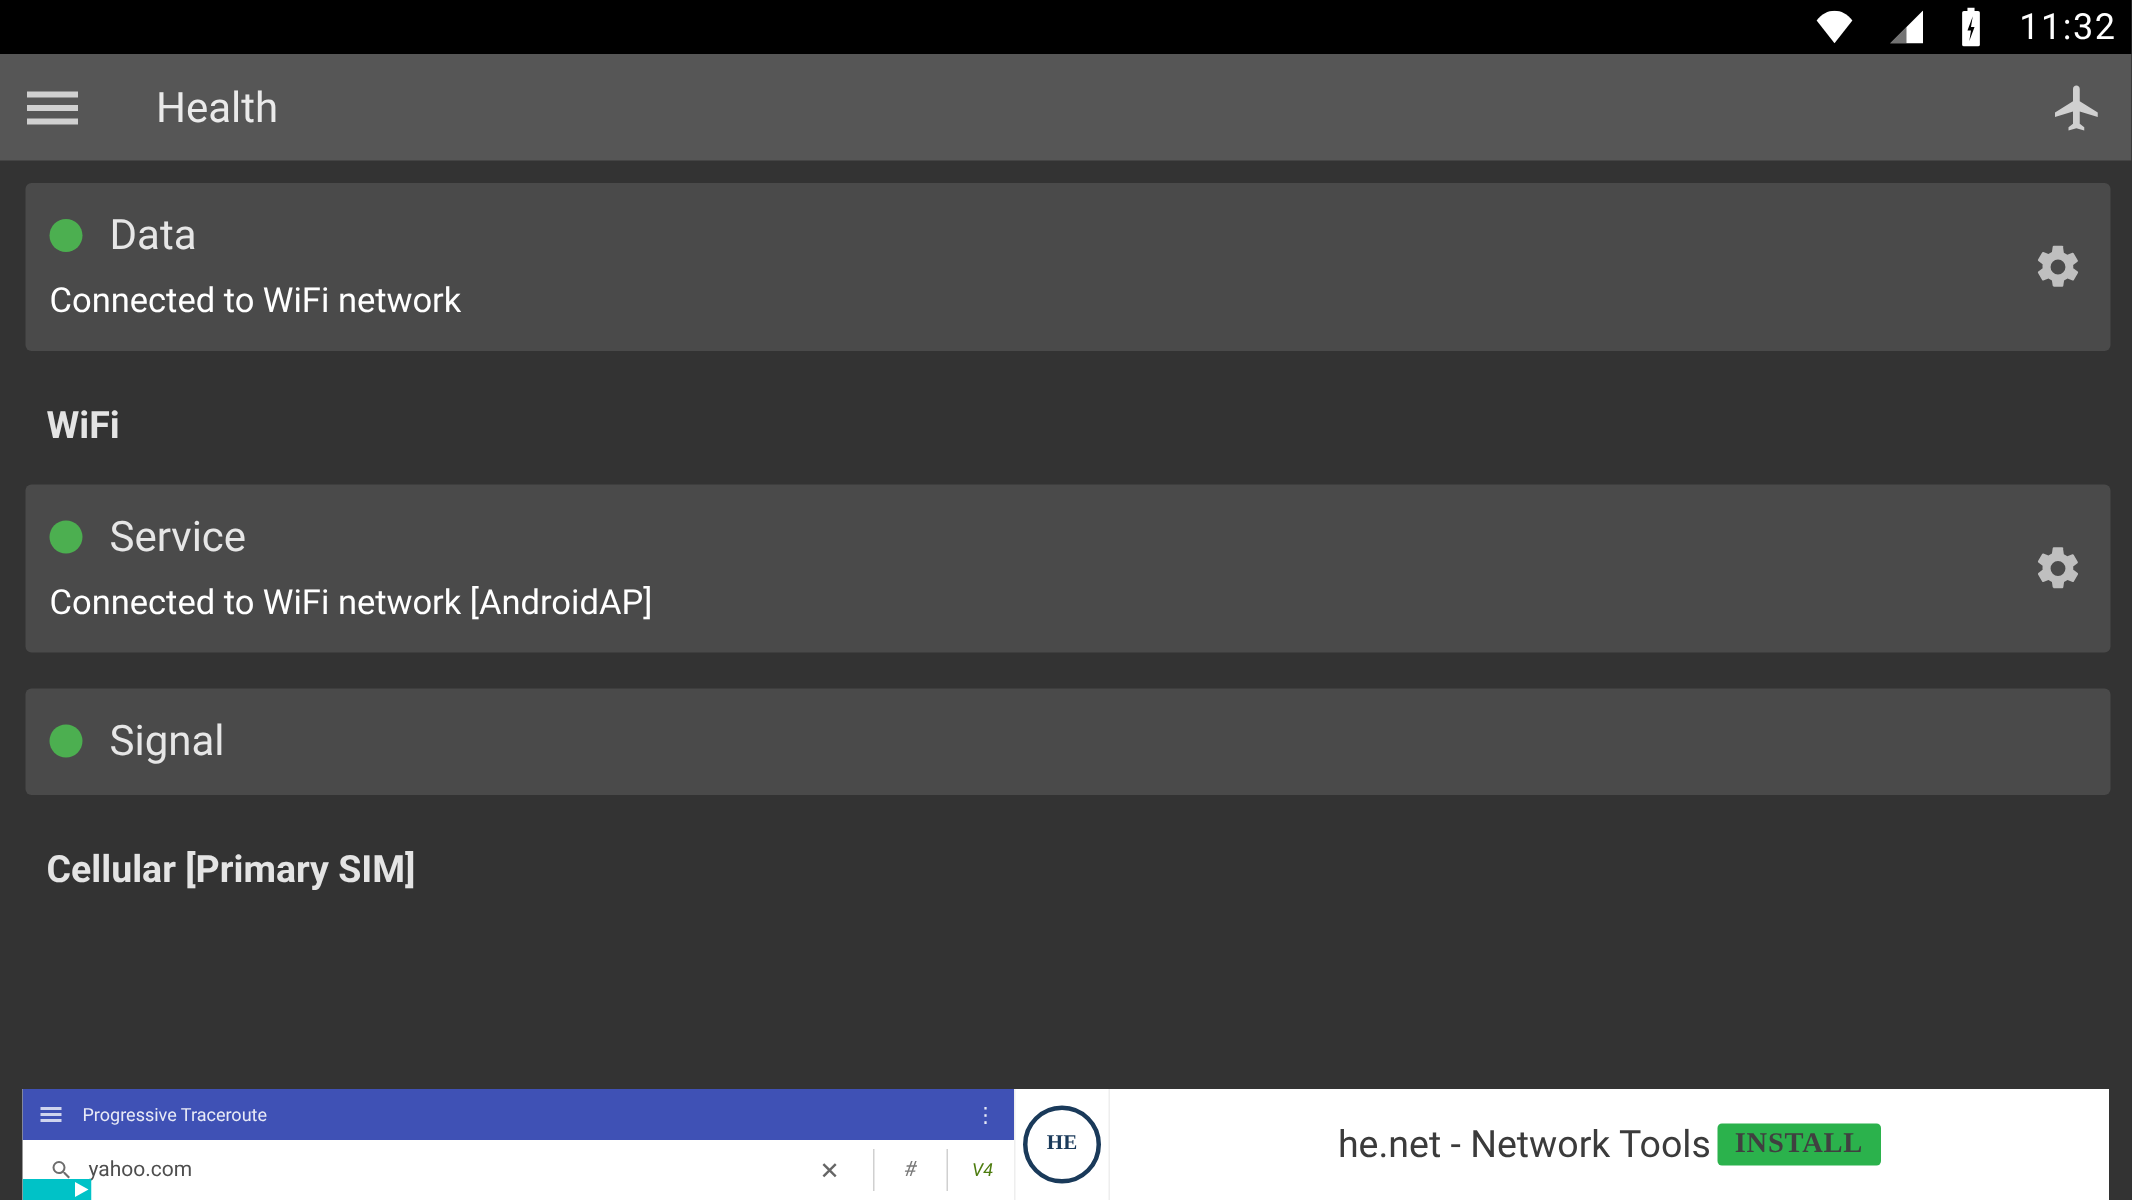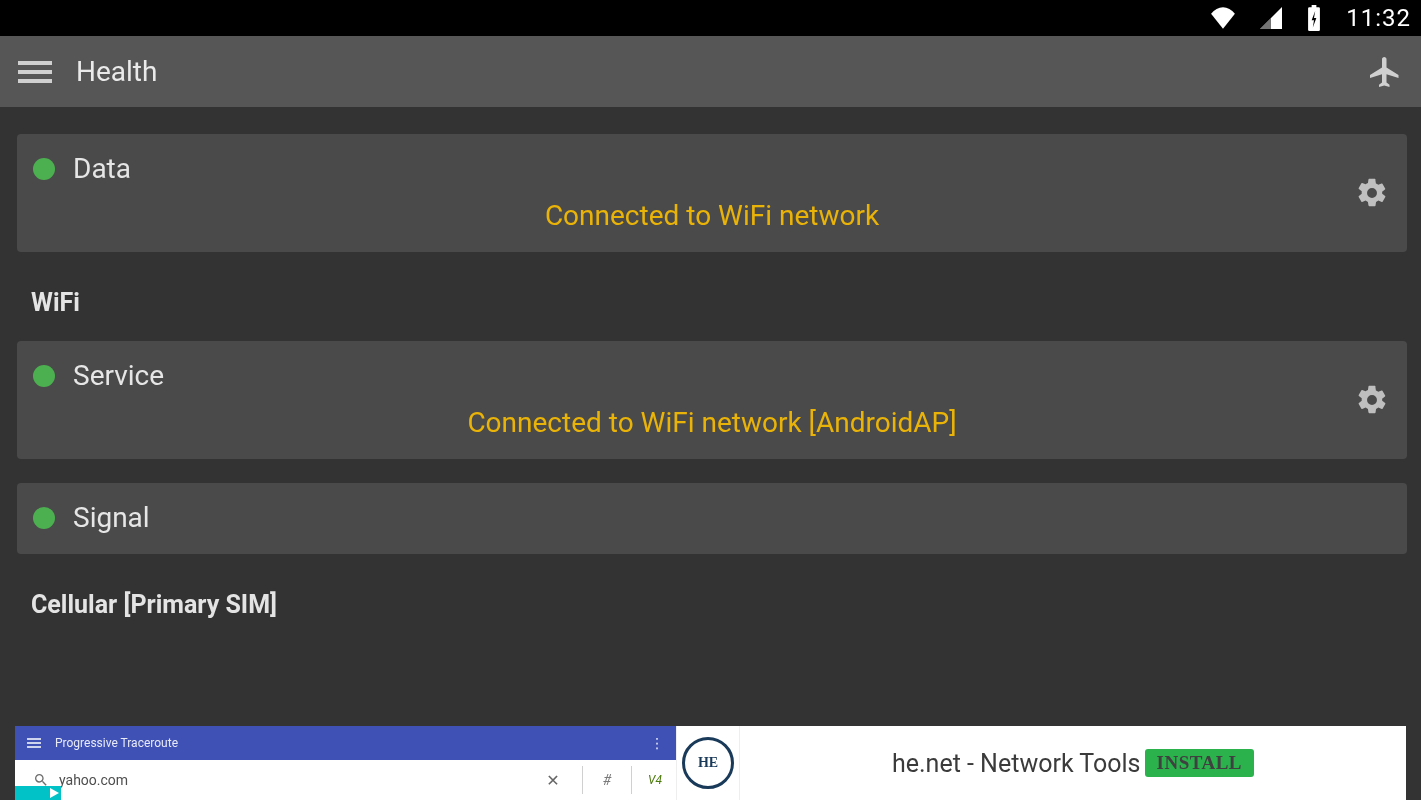--- a/index.html
+++ b/index.html
@@ -5,31 +5,31 @@
   * { margin: 0; padding: 0; box-sizing: border-box; }
   html, body { width: 1421px; height: 800px; overflow: hidden; font-family: Roboto, "Helvetica Neue", Arial, sans-serif; background: #333333; }
   
   .status-bar { height: 36px; background: #000000; display: flex; justify-content: flex-end; align-items: center; padding: 0 10px; gap: 24px; }
   .status-bar .icon { fill: #ffffff; }
   .clock { color: #ffffff; font-size: 24px; letter-spacing: 1px; }
   
   .app-bar { height: 71px; background: #565656; display: flex; align-items: center; padding: 0 18px; }
   .hamburger { width: 34px; height: 34px; display: flex; flex-direction: column; justify-content: space-between; padding: 6px 0; cursor: pointer; }
   .hamburger span { display: block; height: 4px; background: #d0d0d0; }
-  .app-title { color: #eaeaea; font-size: 28px; font-weight: 400; margin-left: 24px; }
+  .app-title { color: #eaeaea; font-size: 28px; font-weight: 400; margin-left: 52px; }
   .app-bar-spacer { flex: 1; }
   .airplane-btn { width: 36px; height: 36px; cursor: pointer; }
   
-  .content { padding: 27px 14px 0 17px; display: flex; flex-direction: column; gap: 24px; }
+  .content { padding: 15px 14px 0 17px; display: flex; flex-direction: column; gap: 24px; }
   
   .card { background: #4a4a4a; border-radius: 4px; padding: 18px 16px 20px 16px; position: relative; }
   .card-head { display: flex; align-items: center; gap: 18px; }
   .status-dot { width: 22px; height: 22px; border-radius: 50%; background: #4caf50; flex-shrink: 0; }
   .card-title { color: #e6e6e6; font-size: 28px; font-weight: 400; }
-  .card-sub { color: #eab308; font-size: 28px; margin-top: 14px; text-align: center; }
+  .card-sub { color: #ffffff; font-size: 23px; margin-top: 14px; }
   .card .gear-btn { position: absolute; right: 18px; top: 50%; transform: translateY(-50%); cursor: pointer; }
   
   .section-title { color: #e4e4e4; font-size: 25px; font-weight: 700; padding-left: 14px; margin-top: 12px; }
   
   
   .ad-banner { position: absolute; bottom: 0; left: 15px; right: 15px; height: 74px; background: #ffffff; display: flex; overflow: hidden; }
   .ad-left { width: 661px; flex-shrink: 0; display: flex; flex-direction: column; }
   .ad-left-bar { height: 22px; background: #3f51b5; display: flex; align-items: center; padding: 17px 12px; gap: 14px; }
   .ad-left-bar .mini-ham { width: 14px; height: 10px; display: flex; flex-direction: column; justify-content: space-between; }
   .ad-left-bar .mini-ham span { height: 2px; background: #cfd4ee; }

